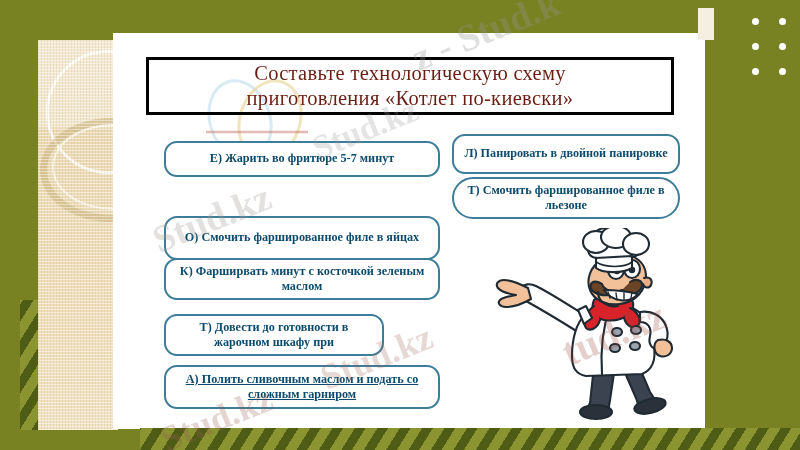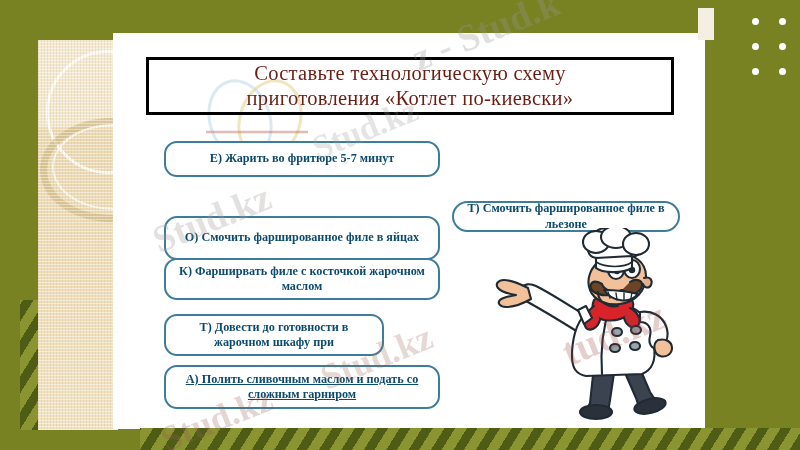--- a/index.html
+++ b/index.html
@@ -169,21 +169,21 @@
 
   
   .bL1 { left: 164px; top: 141px; width: 276px; height: 36px; }
   .bL2 { left: 164px; top: 196px; width: 276px; height: 44px; margin-top: 20px; }
   .bL3 { left: 164px; top: 258px; width: 276px; height: 42px; }
   .bL4 { left: 164px; top: 314px; width: 220px; height: 42px; }
   .bL5 { left: 164px; top: 365px; width: 276px; height: 44px; text-decoration: underline; }
 
   
   .bR1 { left: 452px; top: 134px; width: 228px; height: 40px; }
-  .bR2 { left: 452px; top: 201px; width: 228px; height: 31px; border-radius: 21px; }
+  .bR2 { left: 452px; top: 177px; width: 228px; height: 42px; border-radius: 21px; }
 
   
   .chef {
     position: absolute;
     left: 490px;
     top: 228px;
     width: 205px;
     height: 195px;
   }
 
@@ -277,24 +277,25 @@
 
   <div class="title-box">
     <div class="title-text">
       <div>Составьте технологическую схему</div>
       <div>приготовления «Котлет по-киевски»</div>
     </div>
   </div>
 
   <div class="box bL1">E) Жарить во фритюре 5-7 минут</div>
   <div class="box bL2">О) Смочить фаршированное филе в яйцах</div>
-  <div class="box bL3">К) Фарширвать филе с косточкой жарочном маслом</div>
+  <div class="box bL3">К) Фарширвать минут с косточкой зеленым маслом</div>
   <div class="box bL4">Т) Довести до готовности в жарочном шкафу при</div>
   <div class="box bL5">А) Полить сливочным маслом и подать  со сложным гарниром</div>
 
+  <div class="box bR1">Л) Панировать в двойной панировке</div>
   <div class="box bR2">Т) Смочить  фаршированное филе в льезоне</div>
 
   <svg class="chef" viewBox="0 0 205 195">
     <g stroke="#1f2a33" stroke-width="2.1" stroke-linejoin="round" stroke-linecap="round">
 
       <path d="M104 138 L100 175 L96 184 L118 184 L120 172 L124 145 Z" fill="#3c4350"></path>
       <path d="M132 138 L146 170 L150 182 L168 176 L160 164 L148 136 Z" fill="#3c4350"></path>
 
       <ellipse cx="106" cy="184" rx="16" ry="7" fill="#2b313b"></ellipse>
       <ellipse cx="160" cy="178" rx="16" ry="7" fill="#2b313b" transform="rotate(-14 160 178)"></ellipse>

